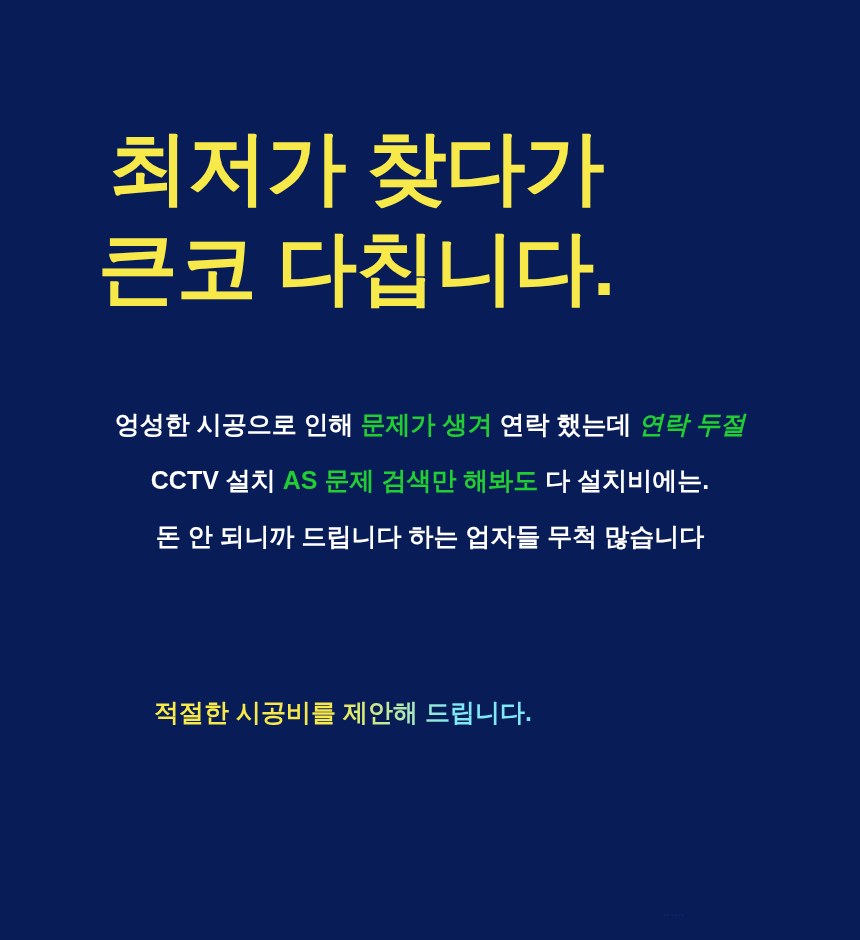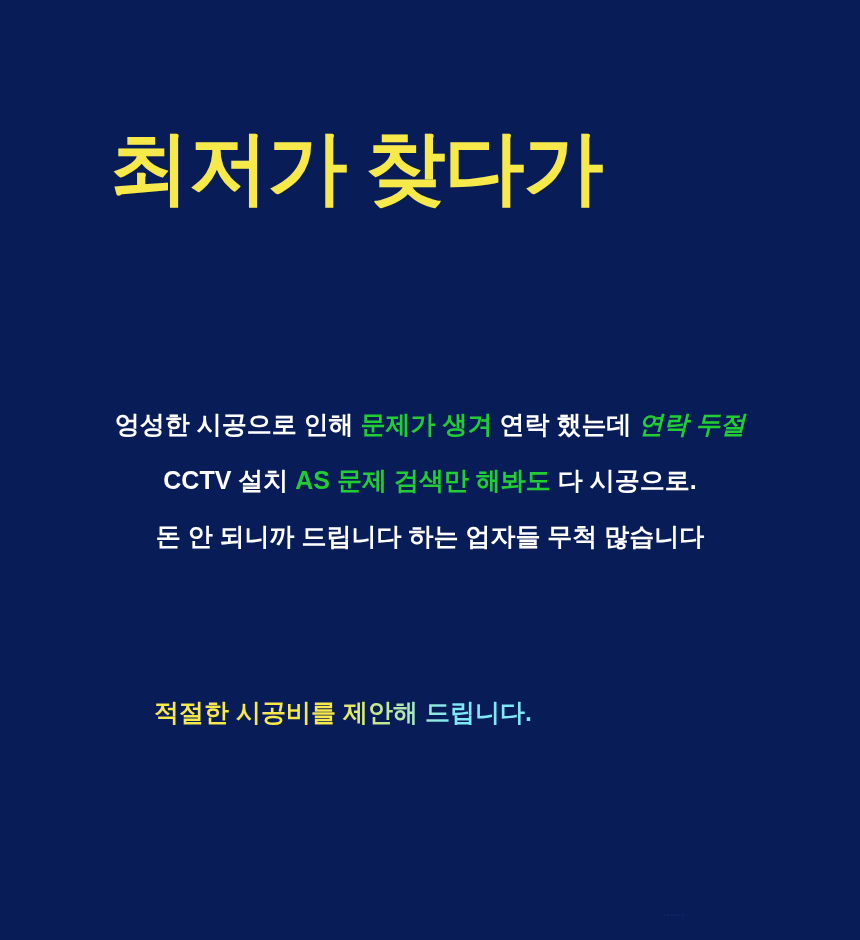--- a/index.html
+++ b/index.html
@@ -23,21 +23,20 @@
     box-sizing: border-box;
   }
 
   
   .headline {
     position: absolute;
     top: 118px;
     left: 0;
     width: 712px;
     text-align: center;
-    font-family: Liberation Serif, serif;
   }
   .headline-line {
     display: block;
     color: #f7e94a;
     font-size: 80px;
     font-weight: 700;
     line-height: 1.25;
     letter-spacing: -1px;
     white-space: nowrap;
   }
@@ -119,30 +118,31 @@
     white-space: nowrap;
   }
 </style>
 </head>
 <body>
 
 <div class="poster">
 
   <div class="headline">
     <span class="headline-line">최저가 찾다가</span>
+    <span class="headline-line">큰코 다칩니다.</span>
   </div>
 
   <div class="body-block">
 
     <span class="body-line">
       <span class="seg-white">엉성한 시공으로 인해 </span><span class="seg-green">문제가 생겨</span><span class="seg-white"> 연락 했는데 </span><span class="seg-green-italic">연락 두절</span>
     </span>
 
     <span class="body-line">
-      <span class="seg-white">CCTV 설치 </span><span class="seg-green">AS 문제 검색만 해봐도</span><span class="seg-white"> 다 시공으로.</span>
+      <span class="seg-white">CCTV 설치 </span><span class="seg-green">AS 문제 검색만 해봐도</span><span class="seg-white"> 다 설치비에는.</span>
     </span>
 
     <span class="body-line">
       <span class="seg-white">돈 안 되니까 드립니다 하는 업자들 무척 많습니다</span>
     </span>
 
   </div>
 
   <div class="closing-block">
     <span class="closing-line grad-a">적절한 시공비를 제안해 드립니다.</span>

